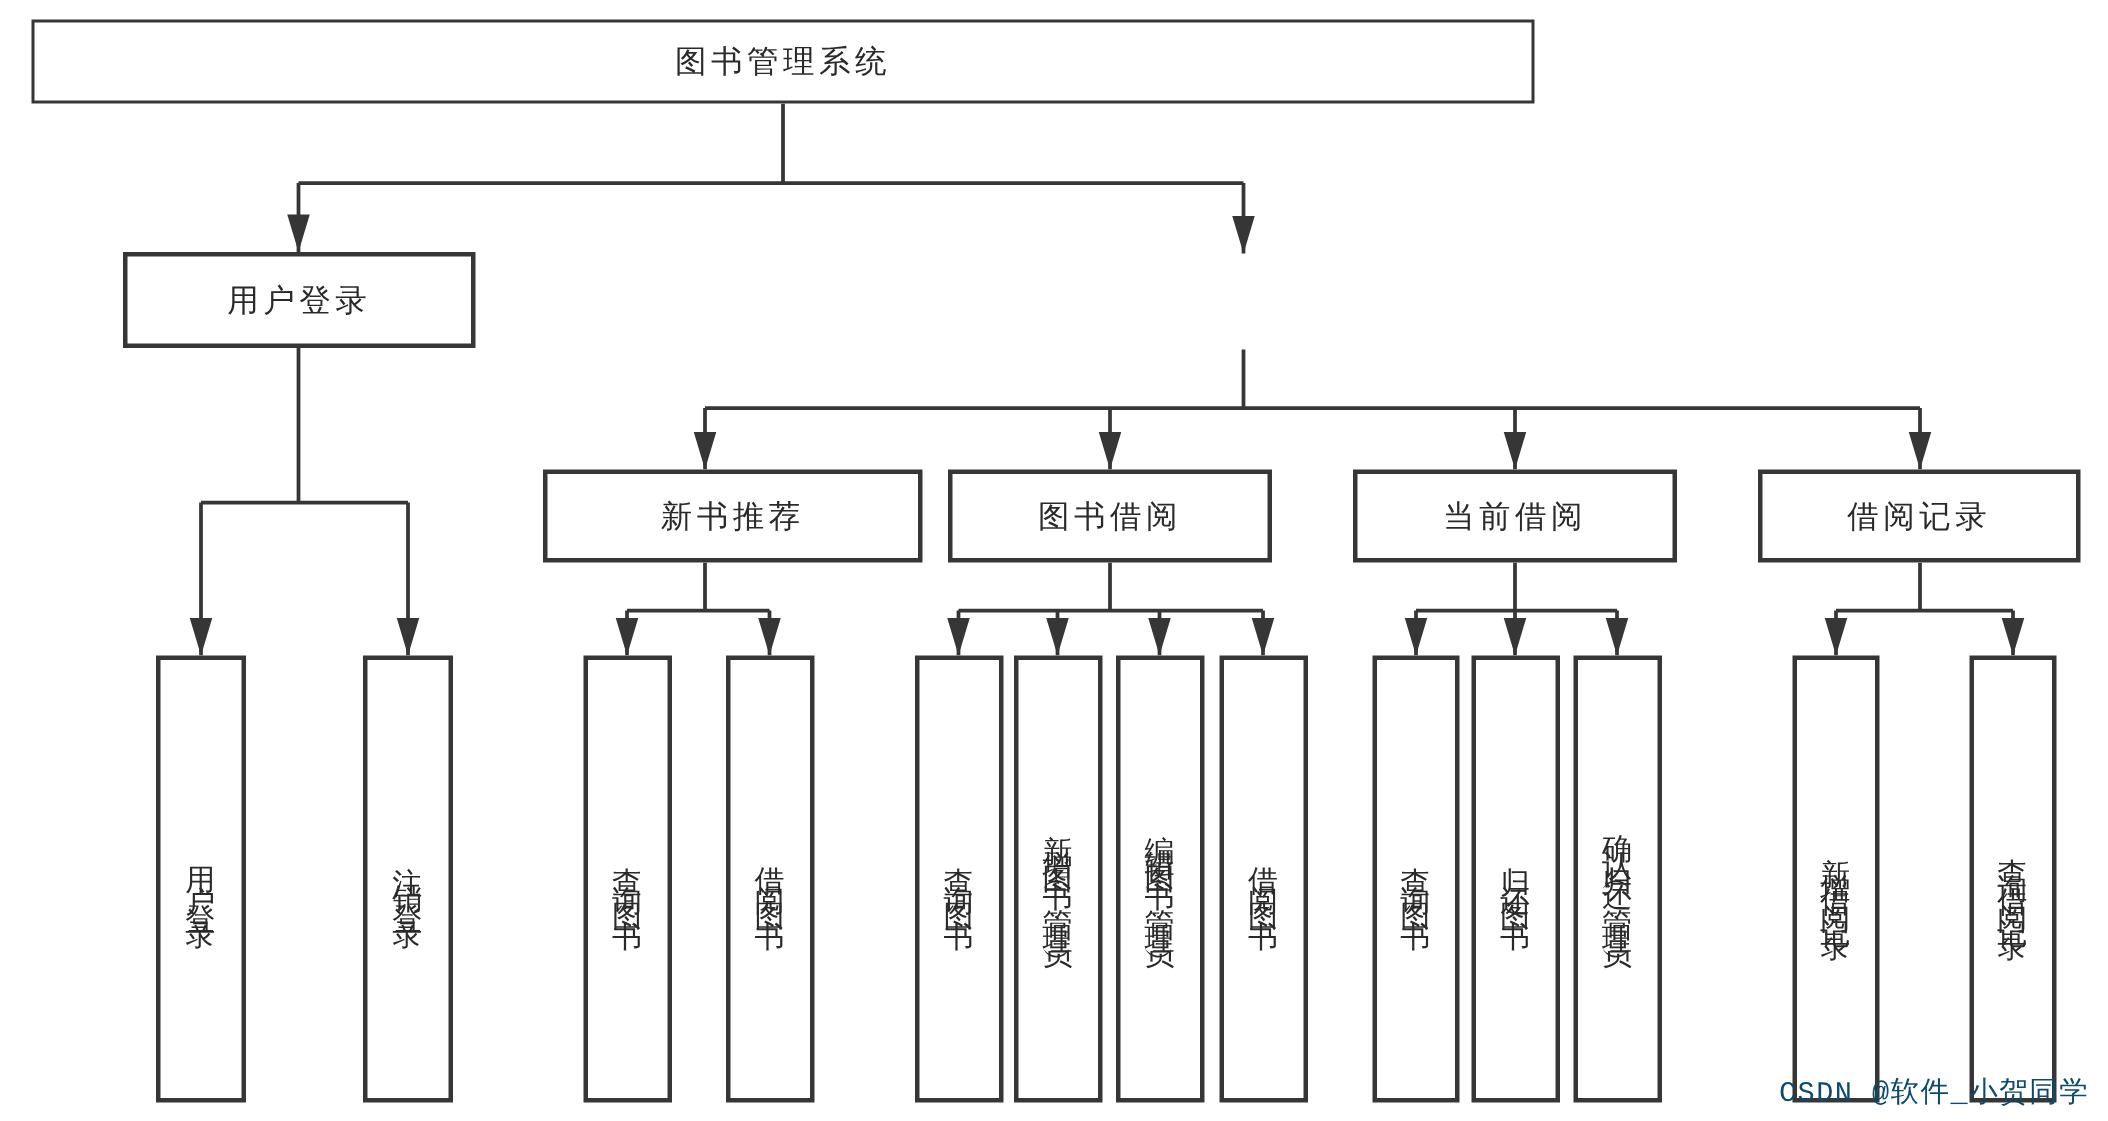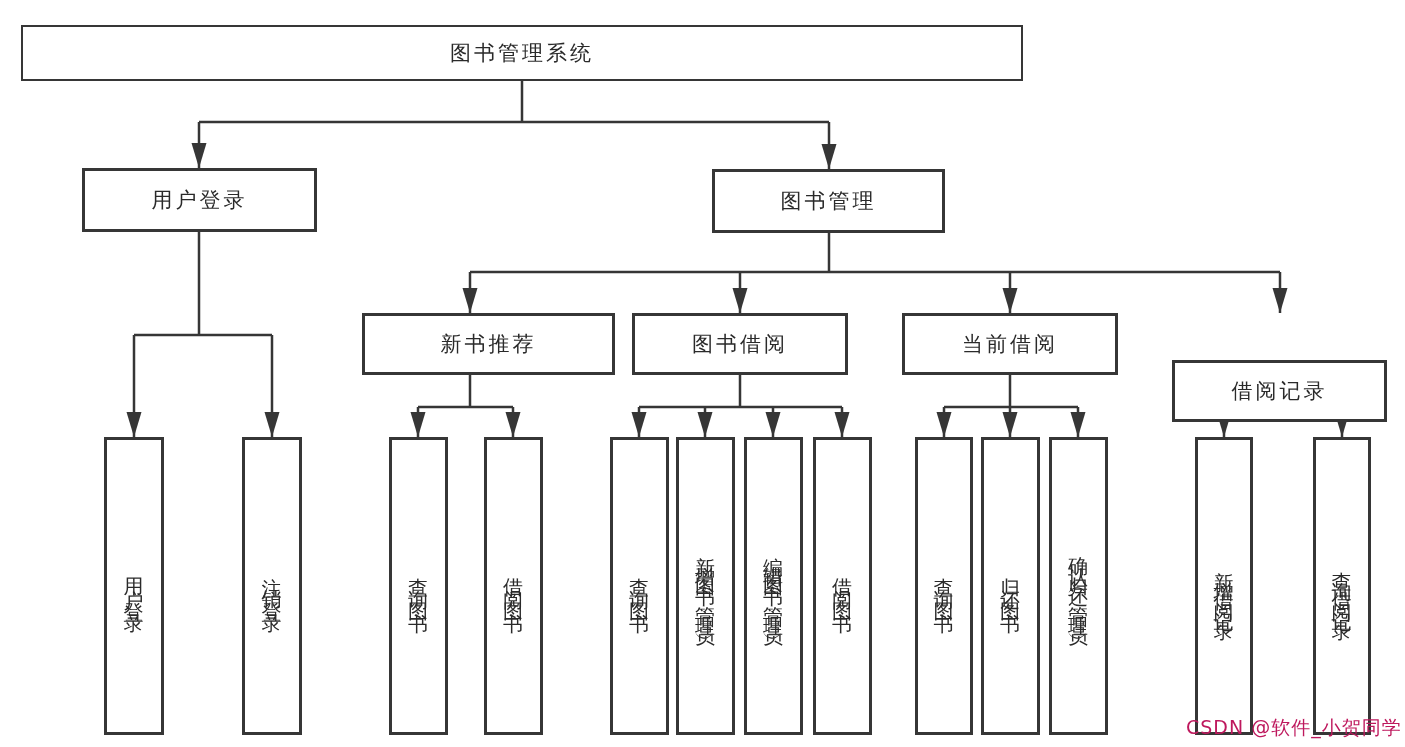--- a/index.html
+++ b/index.html
@@ -19,40 +19,41 @@
     border:3px solid #363636;
     display:flex;
     align-items:center;
     justify-content:center;
     z-index:2;
     font-size:21px;
     letter-spacing:3px;
     text-align:center;
     white-space:nowrap;
   }
-  .node.root { border-width:2px;margin-top:12px; }
+  .node.root { border-width:2px; }
   .node.vert span {
     writing-mode:vertical-rl;
     text-orientation:mixed;
     font-size:20px;
     letter-spacing:12px;
     line-height:1.1;
     white-space:nowrap;
   }
   .node.vert.tight span { letter-spacing:10px; }
   .watermark {
     position:absolute;
     left:1186px;
     top:715px;
     width:214px;
     z-index:5;
     font-size:19px;
     letter-spacing:1px;
-    color:#be185d;
+    color:#0c4a6e;
     white-space:nowrap;
+    font-family:Liberation Mono, monospace;
   }
 </style>
 </head>
 <body>
 
 <div class="stage">
 
   <svg class="connectors" width="1405" height="747" viewBox="0 0 1405 747">
     <defs>
       <marker id="arrow" viewBox="-1 -9 28 18" refX="25" refY="0" markerWidth="28" markerHeight="18" markerUnits="userSpaceOnUse" orient="auto">
@@ -96,34 +97,31 @@
     </g>
   </svg>
 
   <div class="node root" style="left:21px; top:13px; width:1002px; height:56px;">
     <span>图书管理系统</span>
   </div>
 
   <div class="node" style="left:82px; top:168px; width:235px; height:64px;">
     <span>用户登录</span>
   </div>
-  <div class="node" style="left:712px; top:169px; width:233px; height:64px;">
-    <span>图书管理</span>
-  </div>
 
   <div class="node" style="left:362px; top:313px; width:253px; height:62px;">
     <span>新书推荐</span>
   </div>
   <div class="node" style="left:632px; top:313px; width:216px; height:62px;">
     <span>图书借阅</span>
   </div>
   <div class="node" style="left:902px; top:313px; width:216px; height:62px;font-family:Liberation Mono, monospace;">
     <span>当前借阅</span>
   </div>
-  <div class="node" style="left:1172px; top:313px; width:215px; height:62px;margin-top:47px;">
+  <div class="node" style="left:1172px; top:313px; width:215px; height:62px;">
     <span>借阅记录</span>
   </div>
 
   <div class="node vert" style="left:104px; top:437px; width:60px; height:298px;">
     <span>用户登录</span>
   </div>
   <div class="node vert" style="left:242px; top:437px; width:60px; height:298px;">
     <span>注销登录</span>
   </div>
 

